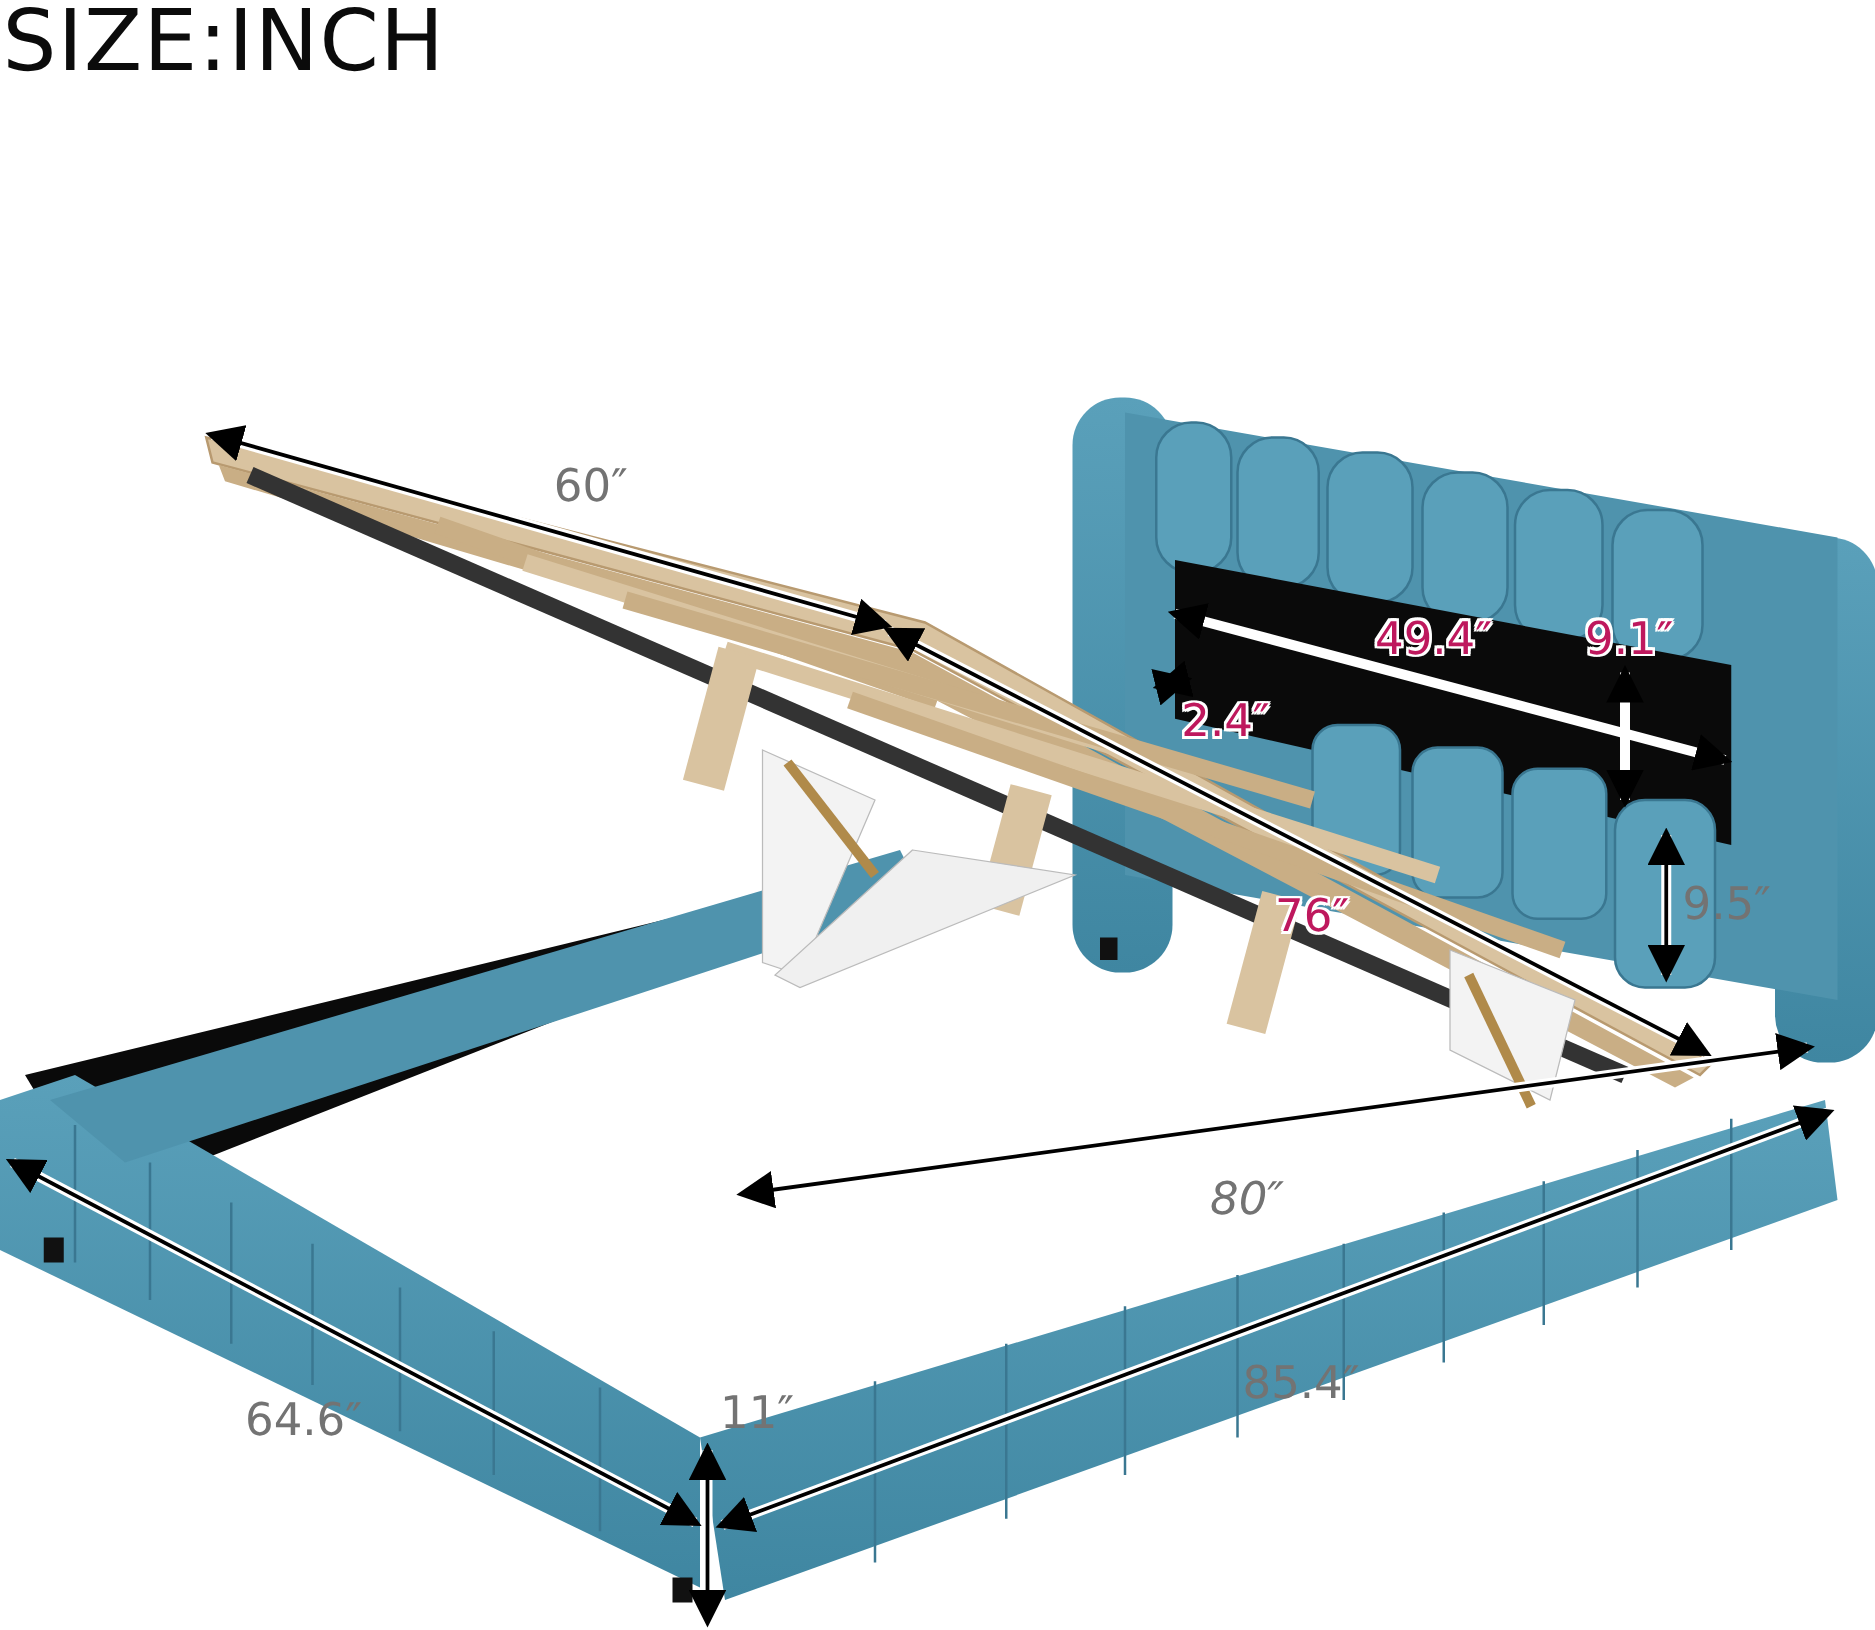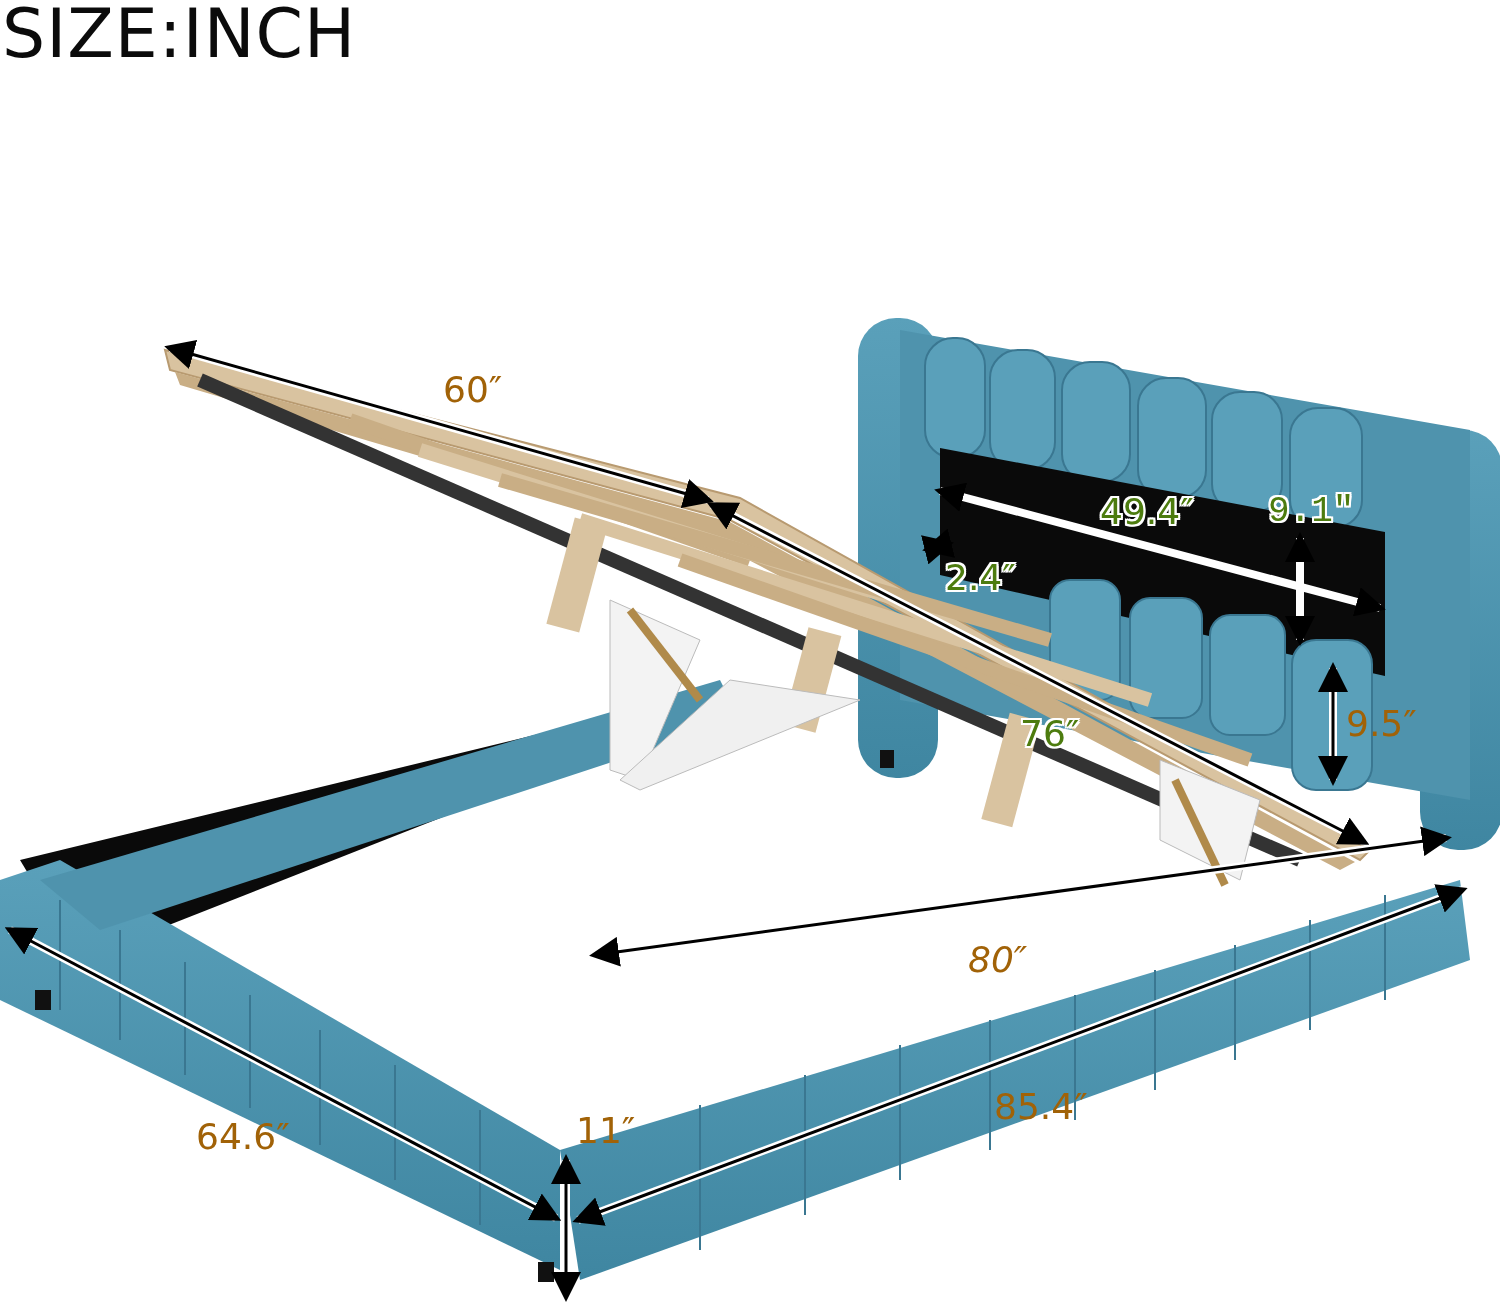--- a/index.html
+++ b/index.html
@@ -1,20 +1,20 @@
 <!DOCTYPE html>
 <html><head>
 <meta charset="utf-8">
 <style>
   html,body{margin:0;padding:0;background:#ffffff;}
   body{width:1500px;height:1304px;position:relative;overflow:hidden;font-family:"DejaVu Sans","Liberation Sans",sans-serif;}
   .title{position:absolute;left:2px;top:-6px;font-size:68px;font-weight:400;letter-spacing:1px;color:#0b0b0b;font-family:"DejaVu Sans",sans-serif;}
   svg.scene{position:absolute;left:0;top:0;}
-  .dim{position:absolute;font-size:36px;color:#a16207;font-family:"DejaVu Sans",sans-serif;white-space:nowrap;line-height:1;}
-  .dim.outline{color:#4d7c0f;text-shadow:-2px -2px 0 #fff,2px -2px 0 #fff,-2px 2px 0 #fff,2px 2px 0 #fff,0 2px 0 #fff,0 -2px 0 #fff,2px 0 0 #fff,-2px 0 0 #fff;}
+  .dim{position:absolute;font-size:36px;color:#737373;font-family:"DejaVu Sans",sans-serif;white-space:nowrap;line-height:1;}
+  .dim.outline{color:#be185d;text-shadow:-2px -2px 0 #fff,2px -2px 0 #fff,-2px 2px 0 #fff,2px 2px 0 #fff,0 2px 0 #fff,0 -2px 0 #fff,2px 0 0 #fff,-2px 0 0 #fff;}
 </style>
 </head>
 <body>
 
 <div class="title">SIZE:INCH</div>
 
 <svg class="scene" width="1500" height="1304" viewBox="0 0 1500 1304">
   <defs>
     <marker id="ah" markerWidth="10" markerHeight="10" refX="8" refY="5" orient="auto-start-reverse" markerUnits="strokeWidth">
       <path d="M0,0 L10,5 L0,10 z" fill="#000"></path>
@@ -117,19 +117,19 @@
       <line x1="578" y1="1220" x2="1462" y2="890" marker-start="url(#ah)" marker-end="url(#ah)"></line>
       <line x1="10" y1="930" x2="556" y2="1218" marker-start="url(#ah)" marker-end="url(#ah)"></line>
       <line x1="566" y1="1160" x2="566" y2="1296" marker-start="url(#ah)" marker-end="url(#ah)"></line>
     </g>
   </g>
 </svg>
 
 <div class="dim" style="left:443px;top:372px;">60″</div>
 <div class="dim outline" style="left:1020px;top:716px;">76″</div>
 <div class="dim outline" style="left:1100px;top:494px;">49.4″</div>
-<div class="dim outline" style="left:1268px;top:494px;font-family:Liberation Mono, monospace;">9.1″</div>
+<div class="dim outline" style="left:1268px;top:494px;">9.1″</div>
 <div class="dim outline" style="left:945px;top:560px;">2.4″</div>
 <div class="dim" style="left:1346px;top:706px;">9.5″</div>
 <div class="dim" style="left:968px;top:942px;font-style:italic;">80″</div>
 <div class="dim" style="left:994px;top:1089px;">85.4″</div>
 <div class="dim" style="left:196px;top:1119px;">64.6″</div>
 <div class="dim" style="left:540px;top:1113px;margin-left:36px;">11″</div>
 
 </body></html>

